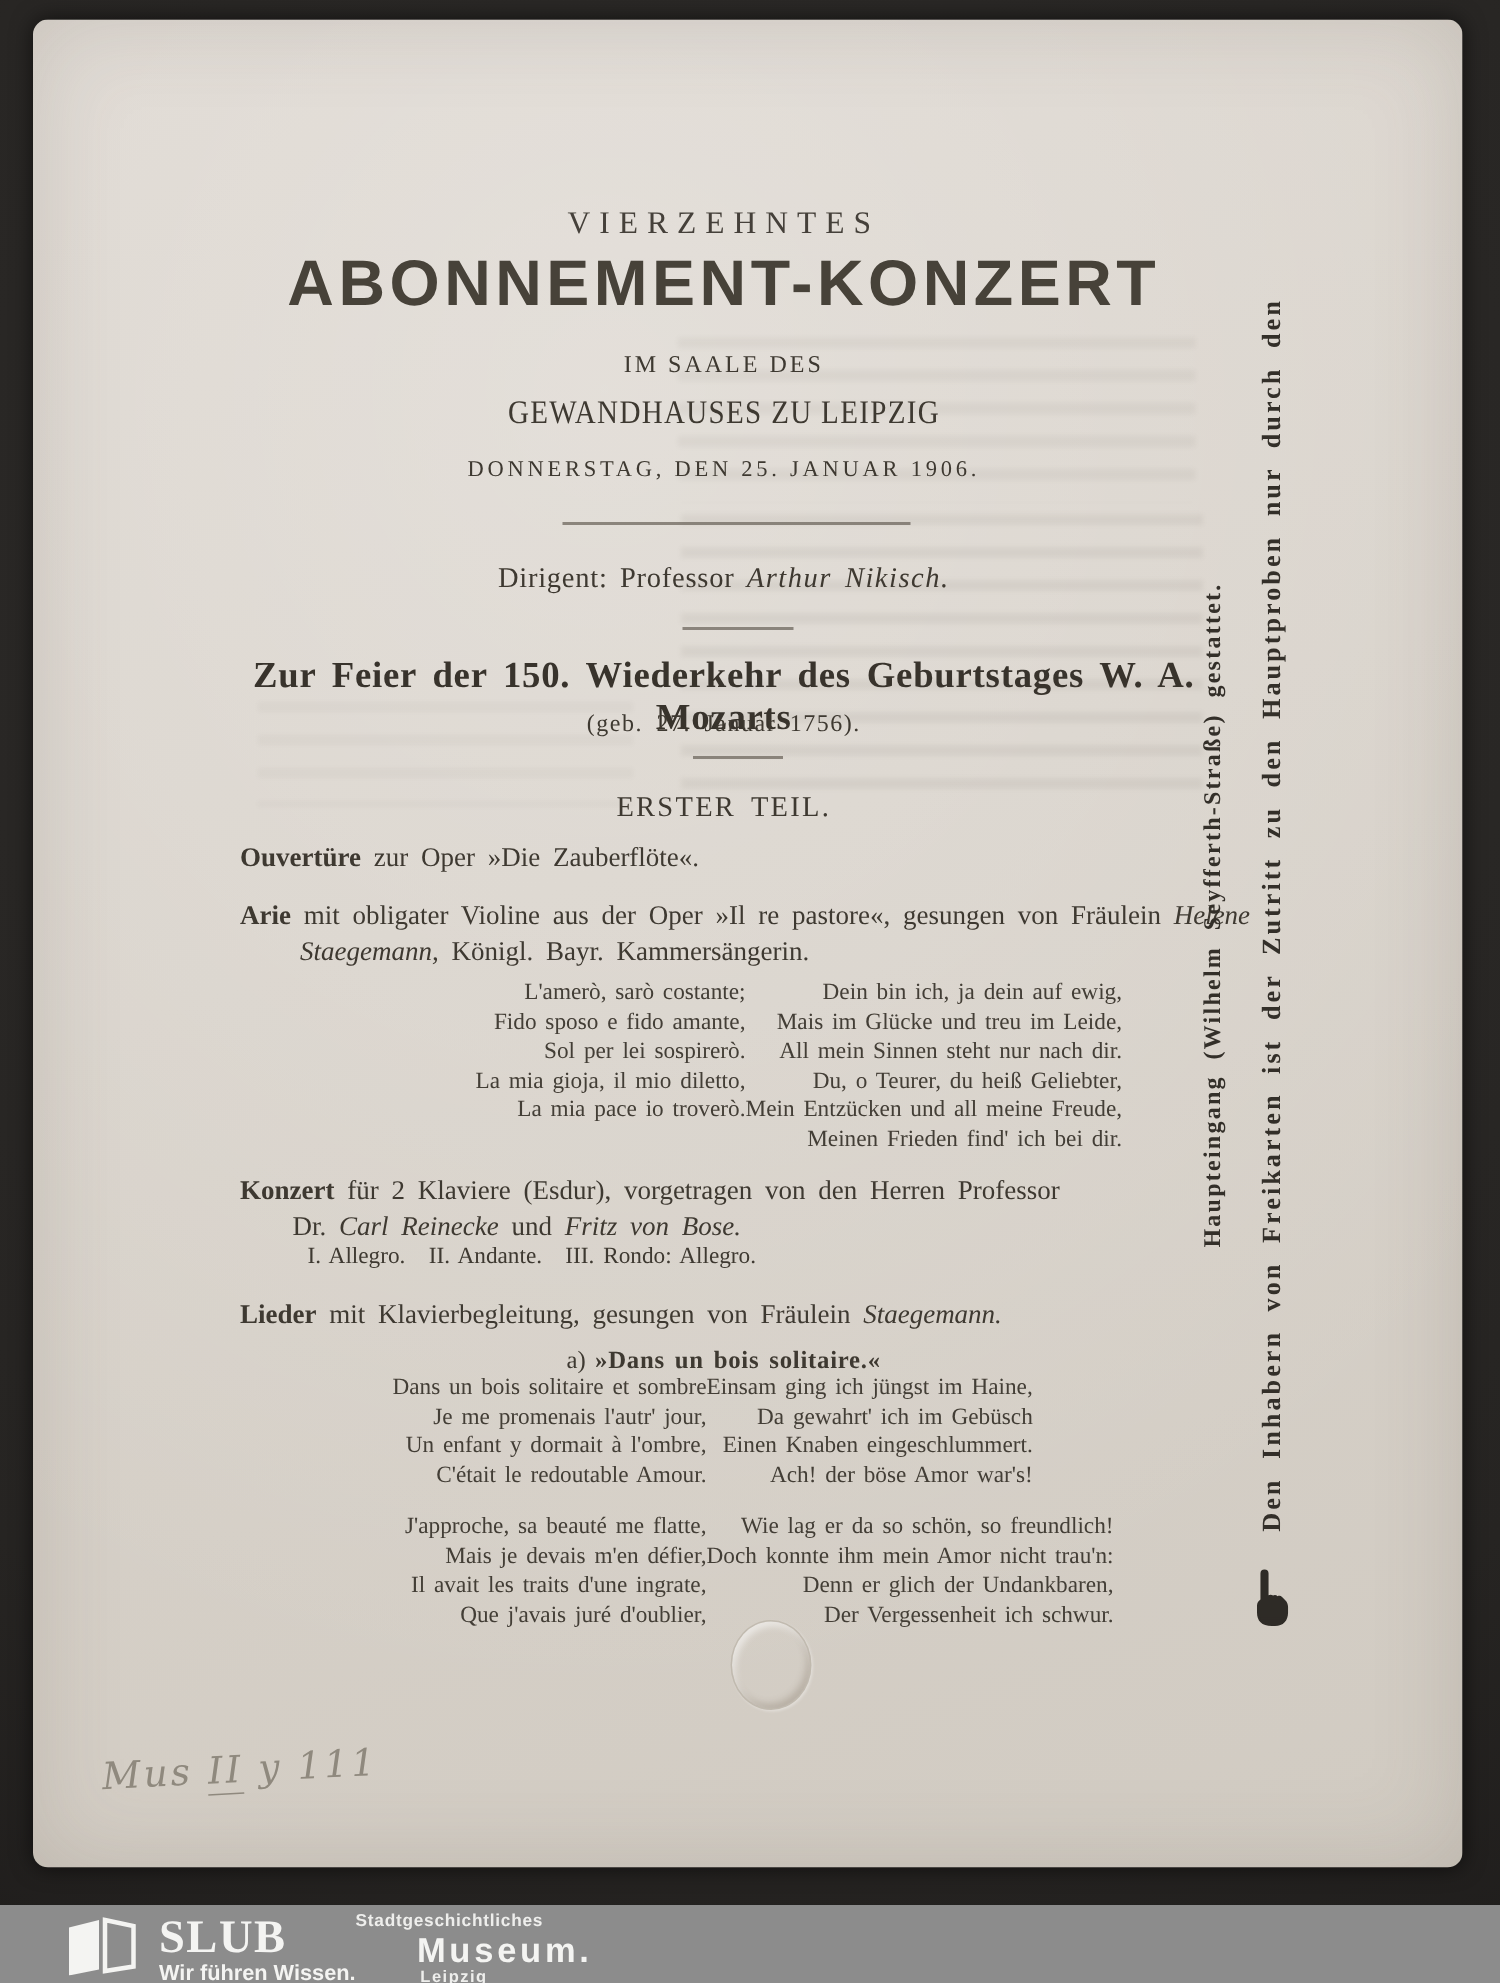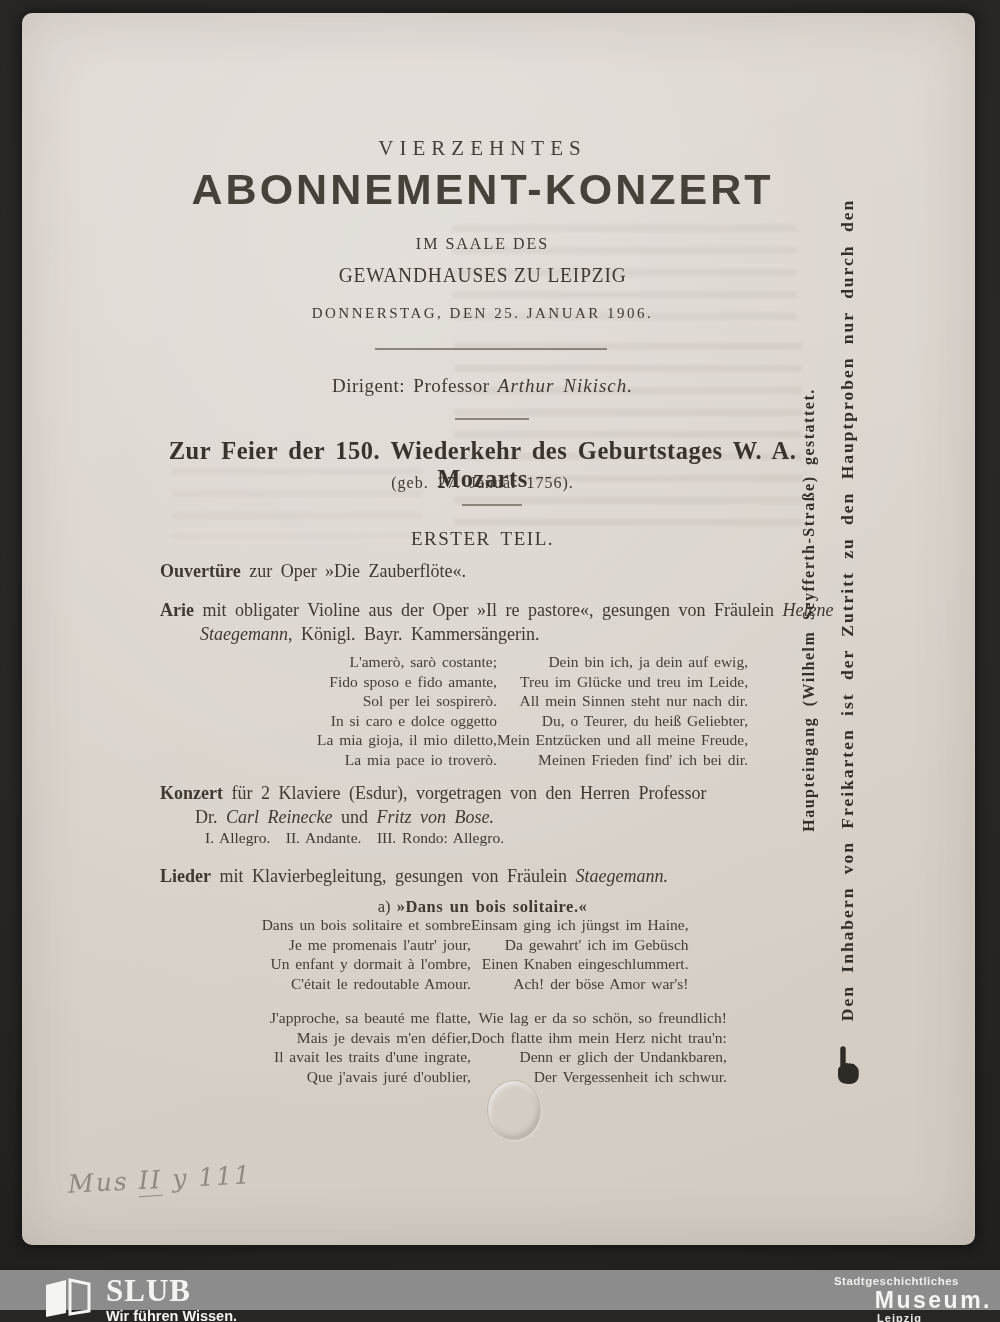--- a/index.html
+++ b/index.html
@@ -107,22 +107,22 @@
   
   .shelfmark{
     position:absolute;left:46px;top:1152px;transform:rotate(-3deg);
     font-style:italic;font-size:25px;letter-spacing:2px;color:#8f897e;
     font-family:"DejaVu Serif","Liberation Serif",serif;
   }
   .shelfmark .u{border-bottom:1.5px solid #8f897e;padding-bottom:1px;}
 
   
   .footer{
-    position:absolute;left:0;top:1270px;width:1000px;height:40px;background:#8c8c8c;
-    display:flex;justify-content:space-between;
+    position:absolute;left:0;top:1270px;width:1000px;height:52px;background:#8c8c8c;
+    display:flex;
     font-family:"Liberation Sans","DejaVu Sans",sans-serif;color:#f4f4f2;
   }
   .slub-block{display:flex;align-items:flex-start;padding:7px 0 0 42px;gap:14px;}
   .slub-texts{display:flex;flex-direction:column;}
   .slub-name{font-family:"Liberation Serif","DejaVu Serif",serif;font-weight:700;
              font-size:31px;line-height:28px;letter-spacing:1px;}
   .slub-tagline{font-size:14.5px;font-weight:700;margin-top:3px;}
   .museum-block{padding:6px 8px 0 0;text-align:right;line-height:1;}
   .museum-l1{font-size:11.5px;font-weight:700;letter-spacing:.5px;padding-right:33px;opacity:.95;}
   .museum-l2{font-size:23px;font-weight:700;letter-spacing:2.5px;margin-top:1px;}
@@ -170,27 +170,26 @@
       <span>mit obligater Violine aus der Oper »Il re pastore«, gesungen von Fräulein</span>
       <span class="it">Helene Staegemann,</span>
       <span>Königl. Bayr. Kammersängerin.</span>
     </div>
 
     <div class="poem aria-poem">
       <div class="col c1">
         <div>L'amerò, sarò costante;</div>
         <div>Fido sposo e fido amante,</div>
         <div>Sol per lei sospirerò.</div>
-        <div>In si caro e dolce oggetto</div>
         <div>La mia gioja, il mio diletto,</div>
         <div>La mia pace io troverò.</div>
       </div>
       <div class="col c2">
         <div>Dein bin ich, ja dein auf ewig,</div>
-        <div>Treu im Glücke und treu im Leide,</div>
+        <div>Mais im Glücke und treu im Leide,</div>
         <div>All mein Sinnen steht nur nach dir.</div>
         <div>Du, o Teurer, du heiß Geliebter,</div>
         <div>Mein Entzücken und all meine Freude,</div>
         <div>Meinen Frieden find' ich bei dir.</div>
       </div>
     </div>
 
     <div class="sec left-align item konzert">
       <span class="lead">Konzert</span>
       <span>für 2 Klaviere (Esdur), vorgetragen von den Herren Professor</span>
@@ -231,21 +230,21 @@
 
     <div class="poem stanza2">
       <div class="col c1">
         <div>J'approche, sa beauté me flatte,</div>
         <div>Mais je devais m'en défier,</div>
         <div>Il avait les traits d'une ingrate,</div>
         <div>Que j'avais juré d'oublier,</div>
       </div>
       <div class="col c2">
         <div>Wie lag er da so schön, so freundlich!</div>
-        <div>Doch flatte ihm mein Herz nicht trau'n:</div>
+        <div>Doch konnte ihm mein Amor nicht trau'n:</div>
         <div>Denn er glich der Undankbaren,</div>
         <div>Der Vergessenheit ich schwur.</div>
       </div>
     </div>
 
     <div class="side-note">
       <div class="side-line1">
         <span class="manicule">
           <svg width="40" height="28" viewBox="0 0 40 28">
             <path fill="#2e2b26" d="M1 15c0-7 3.5-10 9-10h4.5c2 0 3.2 1 4.2 2.3H36a2.7 2.7 0 0 1 0 5.4H21.5c.6 1 .5 2.1-.2 3 .6 1 .4 2.2-.4 3 .5 1 .2 2.2-.6 3l-2.3 2.3c-1.1 1.1-2.7 1.7-4.3 1.7H10c-5.5 0-9-3.2-9-8.7z"></path>

